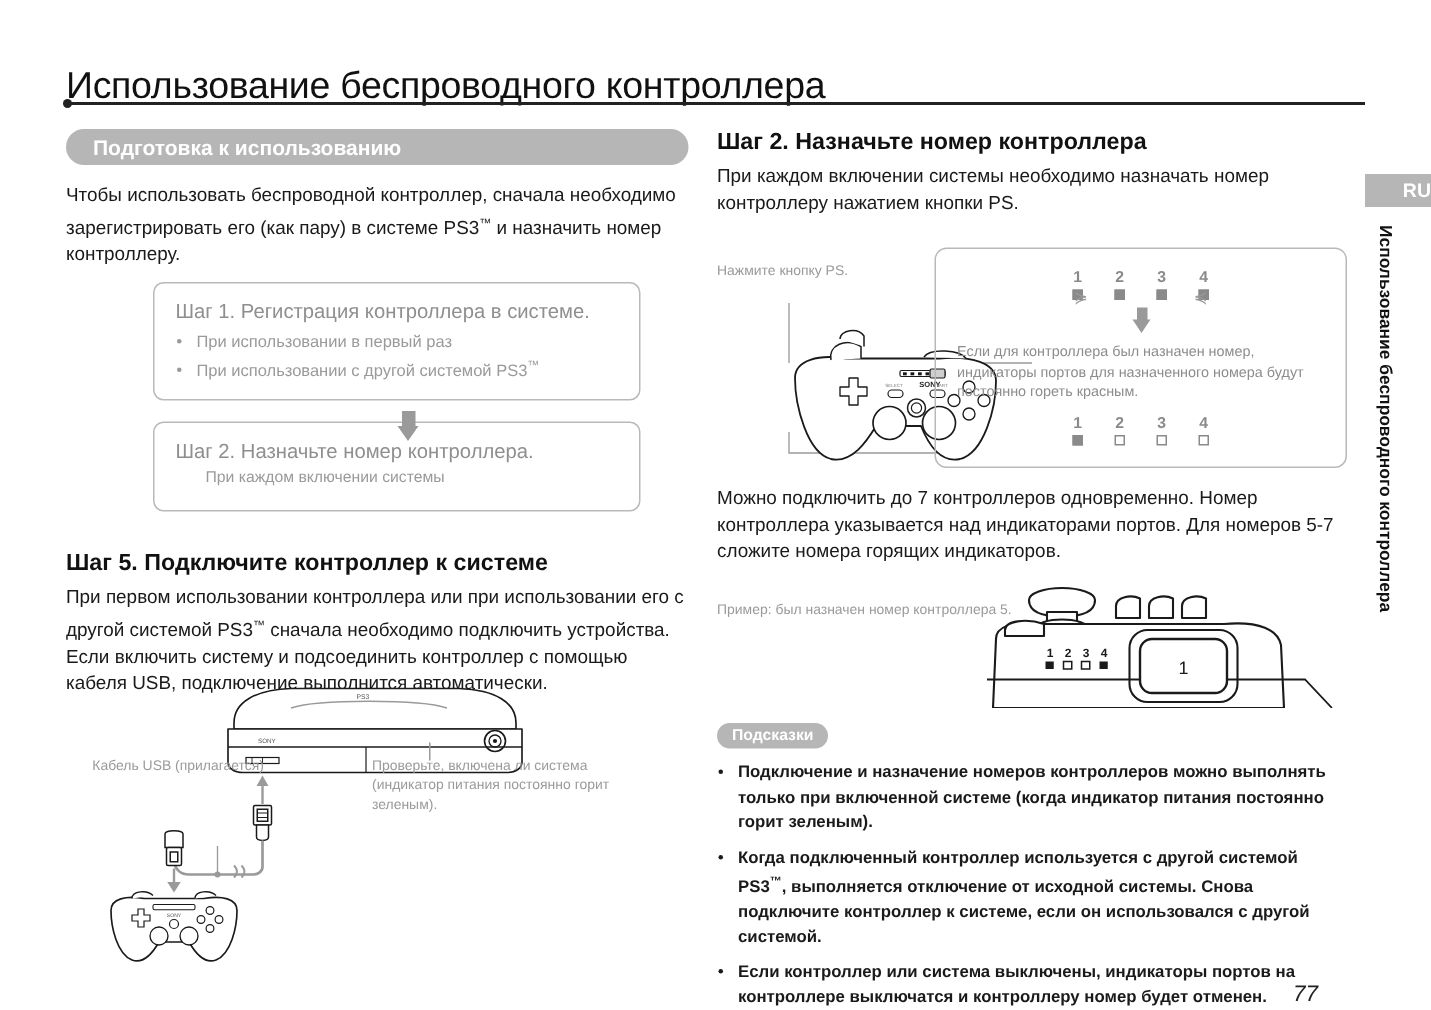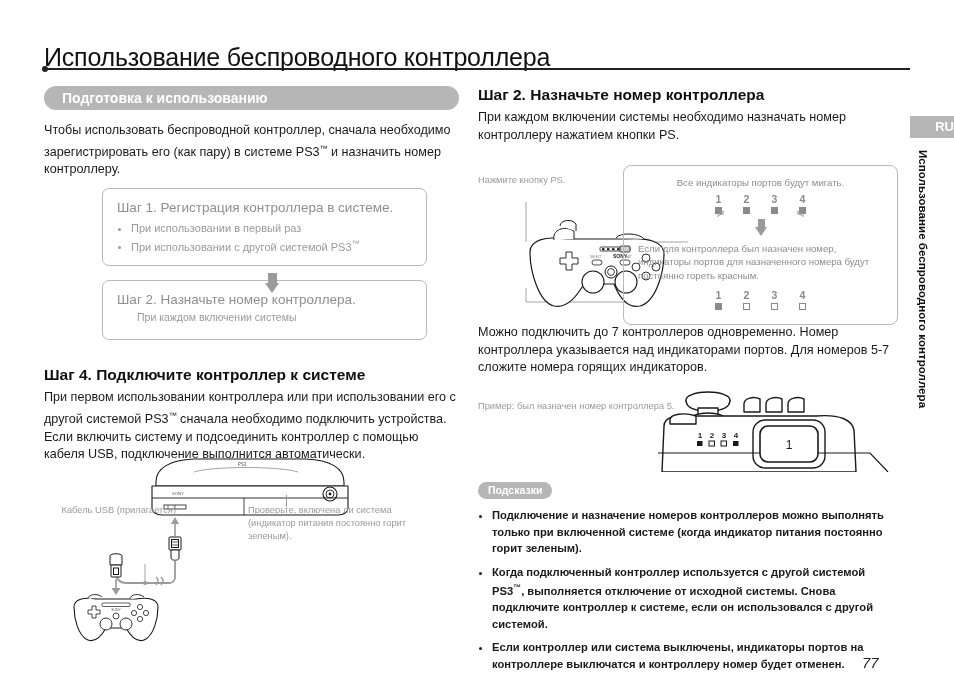--- a/index.html
+++ b/index.html
@@ -165,21 +165,21 @@
             <div class="head"></div>
         </div>
       </div>
 
       <div class="flowbox" style="padding-bottom:14px;">
         <div class="fb-title">Шаг 2. Назначьте номер контроллера.</div>
         <div class="fb-sub">При каждом включении системы</div>
       </div>
     </div>
 
-    <h2 class="step-head" style="margin-top:26px;">Шаг 4. Подключите контроллер к системе</h2>
+    <h2 class="step-head" style="margin-top:26px;">Шаг 5. Подключите контроллер к системе</h2>
     <p class="body">При первом использовании контроллера или при использовании его с другой системой PS3<sup class="tm">™</sup> сначала необходимо подключить устройства. Если включить систему и подсоединить контроллер с помощью кабеля USB, подключение выполнится автоматически.</p>
   </div>
 
   <div style="position:absolute; left:44px; top:452px; width:415px; height:200px;">
     <svg width="415" height="200" viewBox="0 0 415 200">
 
       <g stroke="#1a1a1a" fill="#ffffff" stroke-width="1.1" stroke-linejoin="round">
         <path d="M112 30 C112 16, 126 8, 150 7 L262 7 C286 8, 300 16, 300 30 L300 34 L112 34 Z"></path>
         <path d="M108 34 L304 34 L304 56 C304 60, 300 63, 294 63 L118 63 C112 63, 108 60, 108 56 Z"></path>
         <path d="M108 46 L304 46" stroke-width="0.9"></path>
@@ -303,21 +303,20 @@
 
         <circle cx="85" cy="92" r="11" fill="#fff" stroke-width="1.1"></circle>
         <circle cx="118" cy="92" r="11" fill="#fff" stroke-width="1.1"></circle>
       </g>
       <text x="112" y="68" font-size="5" fill="#1a1a1a" text-anchor="middle" font-weight="bold" font-family="Liberation Sans, sans-serif">SONY</text>
       <text x="88" y="68" font-size="3" fill="#777" text-anchor="middle" font-family="Liberation Sans, sans-serif">SELECT</text>
       <text x="119" y="68" font-size="3" fill="#777" text-anchor="middle" font-family="Liberation Sans, sans-serif">START</text>
     </svg>
 
     <div class="infobox" style="position:absolute; left:145px; top:-5px;">
-      <div class="line">Все индикаторы портов будут мигать.</div>
 
       <div class="ports-wrap">
         <div class="ports">
           <div class="port">
             <div class="num">1</div>
             <div class="led on"></div>
           </div>
           <div class="port">
             <div class="num">2</div>
             <div class="led on"></div>

